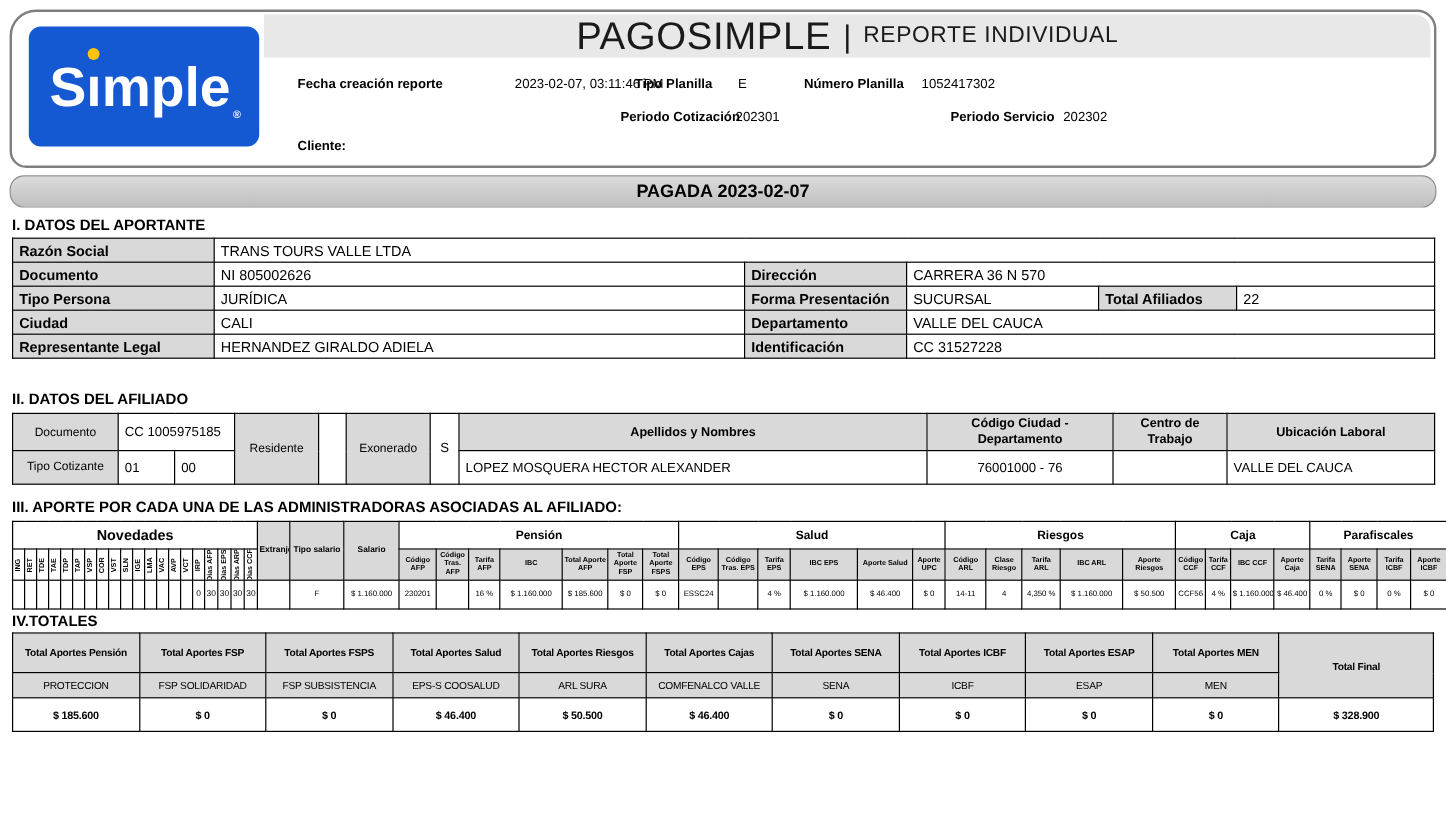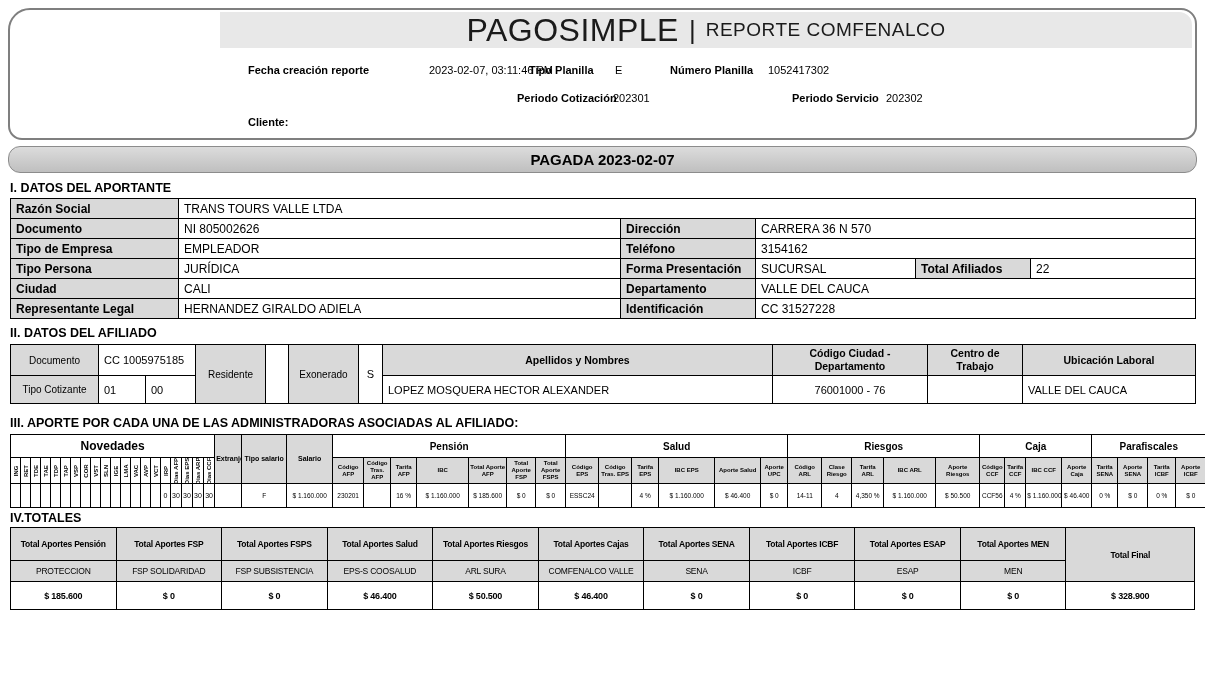--- a/index.html
+++ b/index.html
@@ -70,24 +70,27 @@
   .t4 .r1{height:33px;}
   .t4 .r2{height:21px;}
   .t4 .r3{height:28px;}
   .t4 .hd{font-weight:bold;}
   .t4 .val{font-weight:bold;font-size:9px;}
 </style>
 </head>
 <body>
 
 <div class="header-box">
+  <div class="logo">
+    <span class="logo-text"><span>S</span><span class="i-span">ı</span><span>mple</span><span class="logo-reg">®</span></span>
+  </div>
   <div class="title-band">
     <span class="t-main">PAGOSIMPLE</span>
     <span class="t-sep">|</span>
-    <span class="t-sub">REPORTE COMFENALCO</span>
+    <span class="t-sub">REPORTE INDIVIDUAL</span>
   </div>
   <div class="meta">
     <span class="m lbl" style="left:28px;top:16px;">Fecha creación reporte</span>
     <span class="m" style="left:167px;top:16px;margin-left:42px;">2023-02-07, 03:11:46 PM</span>
     <span class="m lbl" style="left:309px;top:16px;">Tipo Planilla</span>
     <span class="m" style="left:395px;top:16px;">E</span>
     <span class="m lbl" style="left:450px;top:16px;">Número Planilla</span>
     <span class="m" style="left:548px;top:16px;">1052417302</span>
     <span class="m lbl" style="left:297px;top:44px;">Periodo Cotización</span>
     <span class="m" style="left:393px;top:44px;">202301</span>
@@ -115,26 +118,20 @@
   <tbody>
       <tr>
     <td class="g">Razón Social</td>
     <td colspan="5">TRANS TOURS  VALLE LTDA</td>
   </tr>
   <tr>
     <td class="g">Documento</td>
     <td>NI 805002626</td>
     <td class="g">Dirección</td>
     <td colspan="3">CARRERA 36 N 570</td>
-  </tr>
-  <tr>
-    <td class="g">Tipo de Empresa</td>
-    <td>EMPLEADOR</td>
-    <td class="g">Teléfono</td>
-    <td colspan="3">3154162</td>
   </tr>
   <tr>
     <td class="g">Tipo Persona</td>
     <td>JURÍDICA</td>
     <td class="g">Forma Presentación</td>
     <td>SUCURSAL</td>
     <td class="g">Total Afiliados</td>
     <td>22</td>
   </tr>
   <tr>

